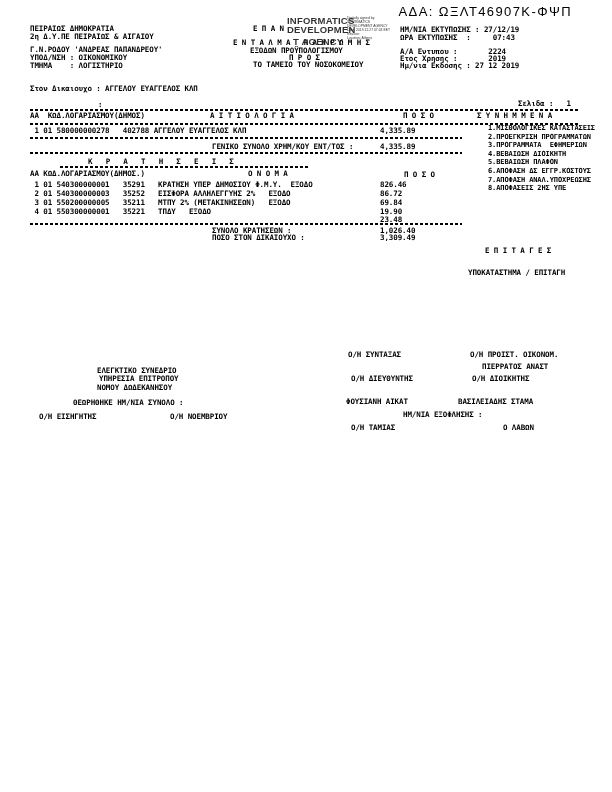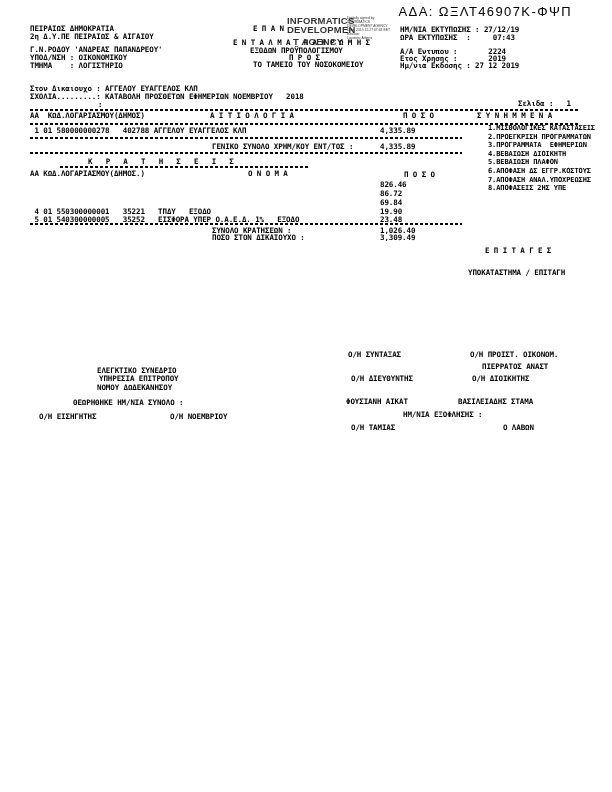--- a/index.html
+++ b/index.html
@@ -48,21 +48,20 @@
   <div class="stamp-small" style="left:347px;top:36px">Location: Athens</div>
 
   <div class="m r" style="left:400px;top:26px;width:175px">ΗΜ/ΝΙΑ ΕΚΤΥΠΩΣΗΣ : 27/12/19</div>
   <div class="m r" style="left:400px;top:34px;width:175px">ΩΡΑ ΕΚΤΥΠΩΣΗΣ  :     07:43</div>
   <div class="m r" style="left:400px;top:48px;width:175px">Α/Α Εντυπου :       2224</div>
   <div class="m r" style="left:400px;top:55px;width:175px">Ετος Χρησης :       2019</div>
   <div class="m r" style="left:400px;top:62px;width:175px">Ημ/νια Εκδοσης : 27 12 2019</div>
 
 
   <div class="m" style="left:30px;top:85px">Στον Δικαιουχο : ΑΓΓΕΛΟΥ ΕΥΑΓΓΕΛΟΣ ΚΛΠ</div>
-  <div class="m" style="left:30px;top:93px">ΣΧΟΛΙΑ.........: ΚΑΤΑΒΟΛΗ ΠΡΟΣΘΕΤΩΝ ΕΦΗΜΕΡΙΩΝ ΝΟΕΜΒΡΙΟΥ   2018</div>
   <div class="m" style="left:98px;top:101px">:</div>
   <div class="m" style="left:518px;top:100px">Σελιδα :   1</div>
 
   <div class="dash" style="left:30px;top:109px;width:548px"></div>
   <div class="m" style="left:30px;top:112px">ΑΑ  ΚΩΔ.ΛΟΓΑΡΙΑΣΜΟΥ(ΔΗΜΟΣ)</div>
   <div class="m" style="left:210px;top:112px">Α Ι Τ Ι Ο Λ Ο Γ Ι Α</div>
   <div class="m" style="left:403px;top:112px">Π Ο Σ Ο</div>
   <div class="m" style="left:477px;top:112px">Σ Υ Ν Η Μ Μ Ε Ν Α</div>
   <div class="dash" style="left:30px;top:123px;width:548px"></div>
 
@@ -82,26 +81,28 @@
   <div class="m r" style="left:212px;top:143px;width:200px">ΓΕΝΙΚΟ ΣΥΝΟΛΟ ΧΡΗΜ/ΚΟΥ ΕΝΤ/ΤΟΣ :</div>
   <div class="m r" style="left:380px;top:143px;width:80px">4,335.89</div>
   <div class="dash" style="left:30px;top:152px;width:432px"></div>
 
   <div class="m" style="left:88px;top:158px">Κ   Ρ   Α   Τ   Η   Σ   Ε   Ι   Σ</div>
   <div class="dash" style="left:60px;top:166px;width:248px"></div>
   <div class="m" style="left:30px;top:170px">ΑΑ ΚΩΔ.ΛΟΓΑΡΙΑΣΜΟΥ(ΔΗΜΟΣ.)</div>
   <div class="m" style="left:248px;top:170px">Ο Ν Ο Μ Α</div>
   <div class="m" style="left:404px;top:171px">Π Ο Σ Ο</div>
 
+  <div class="m" style="left:30px;top:181px"> 1 01 540300000001   35291   ΚΡΑΤΗΣΗ ΥΠΕΡ ΔΗΜΟΣΙΟΥ Φ.Μ.Υ.  ΕΞΟΔΟ</div>
   <div class="m r" style="left:380px;top:181px;width:78px">826.46</div>
+  <div class="m" style="left:30px;top:190px"> 2 01 540300000003   35252   ΕΙΣΦΟΡΑ ΑΛΛΗΛΕΓΓΥΗΣ 2%   ΕΞΟΔΟ</div>
   <div class="m r" style="left:380px;top:190px;width:78px">86.72</div>
+  <div class="m" style="left:30px;top:199px"> 3 01 550200000005   35211   ΜΤΠΥ 2% (ΜΕΤΑΚΙΝΗΣΕΩΝ)   ΕΞΟΔΟ</div>
   <div class="m r" style="left:380px;top:199px;width:78px">69.84</div>
   <div class="m" style="left:30px;top:208px"> 4 01 550300000001   35221   ΤΠΔΥ   ΕΞΟΔΟ</div>
   <div class="m r" style="left:380px;top:208px;width:78px">19.90</div>
-  <div class="m" style="left:30px;top:216px"> 5 01 540300000005   35252   ΕΙΣΦΟΡΑ ΥΠΕΡ Ο.Α.Ε.Δ. 1%   ΕΞΟΔΟ</div>
   <div class="m r" style="left:380px;top:216px;width:78px">23.48</div>
 
   <div class="dash" style="left:30px;top:223px;width:432px"></div>
   <div class="m r" style="left:212px;top:227px;width:200px">ΣΥΝΟΛΟ ΚΡΑΤΗΣΕΩΝ :</div>
   <div class="m r" style="left:380px;top:227px;width:80px">1,026.40</div>
   <div class="m r" style="left:212px;top:234px;width:200px">ΠΟΣΟ ΣΤΟΝ ΔΙΚΑΙΟΥΧΟ :</div>
   <div class="m r" style="left:380px;top:234px;width:80px">3,309.49</div>
 
   <div class="m" style="left:485px;top:247px">Ε Π Ι Τ Α Γ Ε Σ</div>
   <div class="m" style="left:468px;top:269px">ΥΠΟΚΑΤΑΣΤΗΜΑ / ΕΠΙΤΑΓΗ</div>

